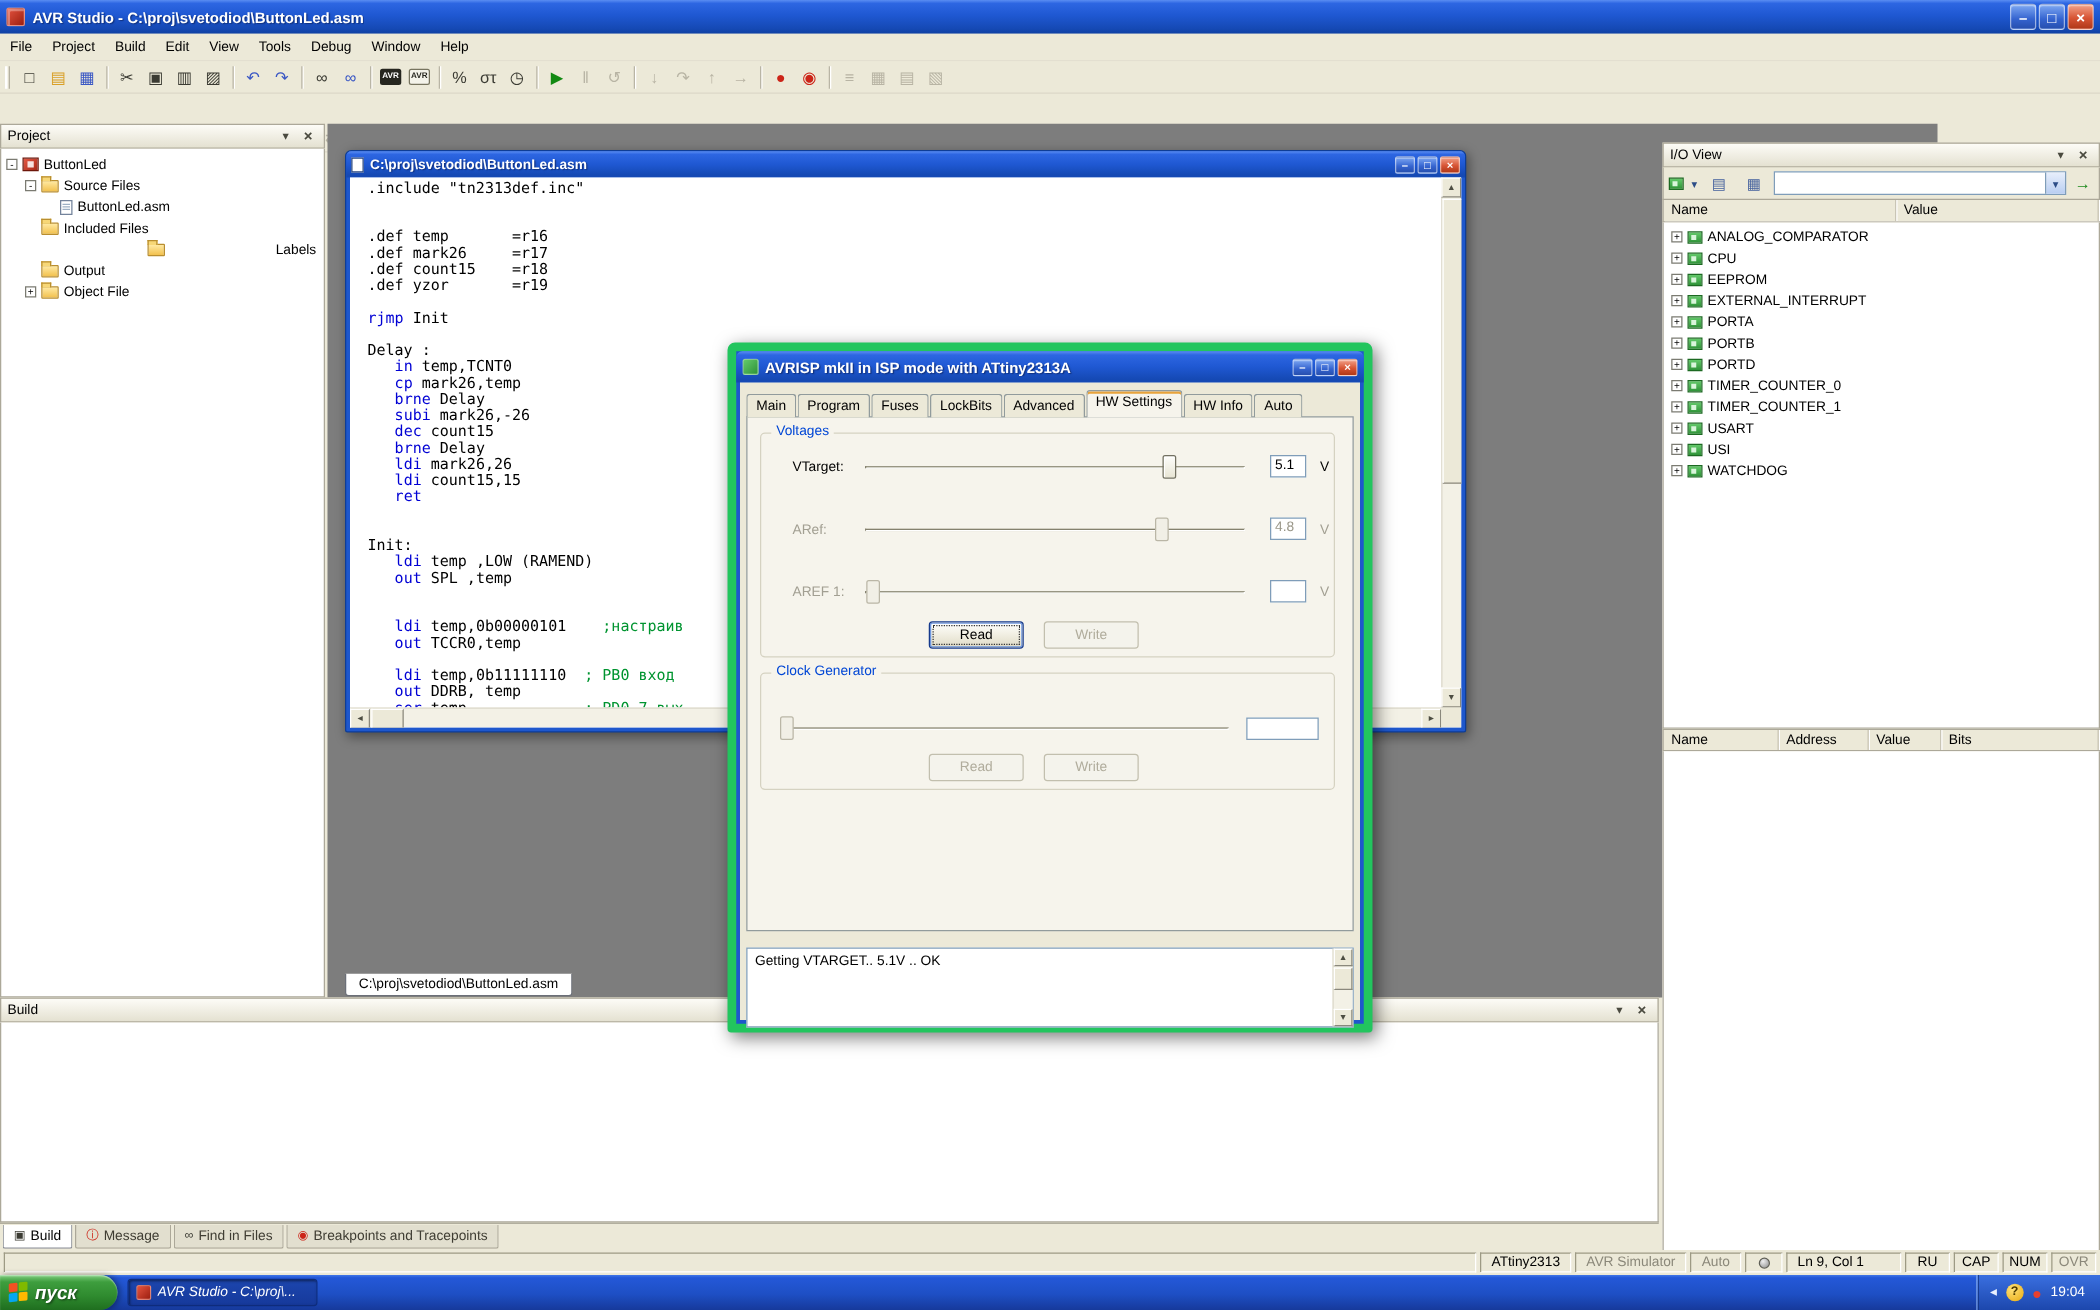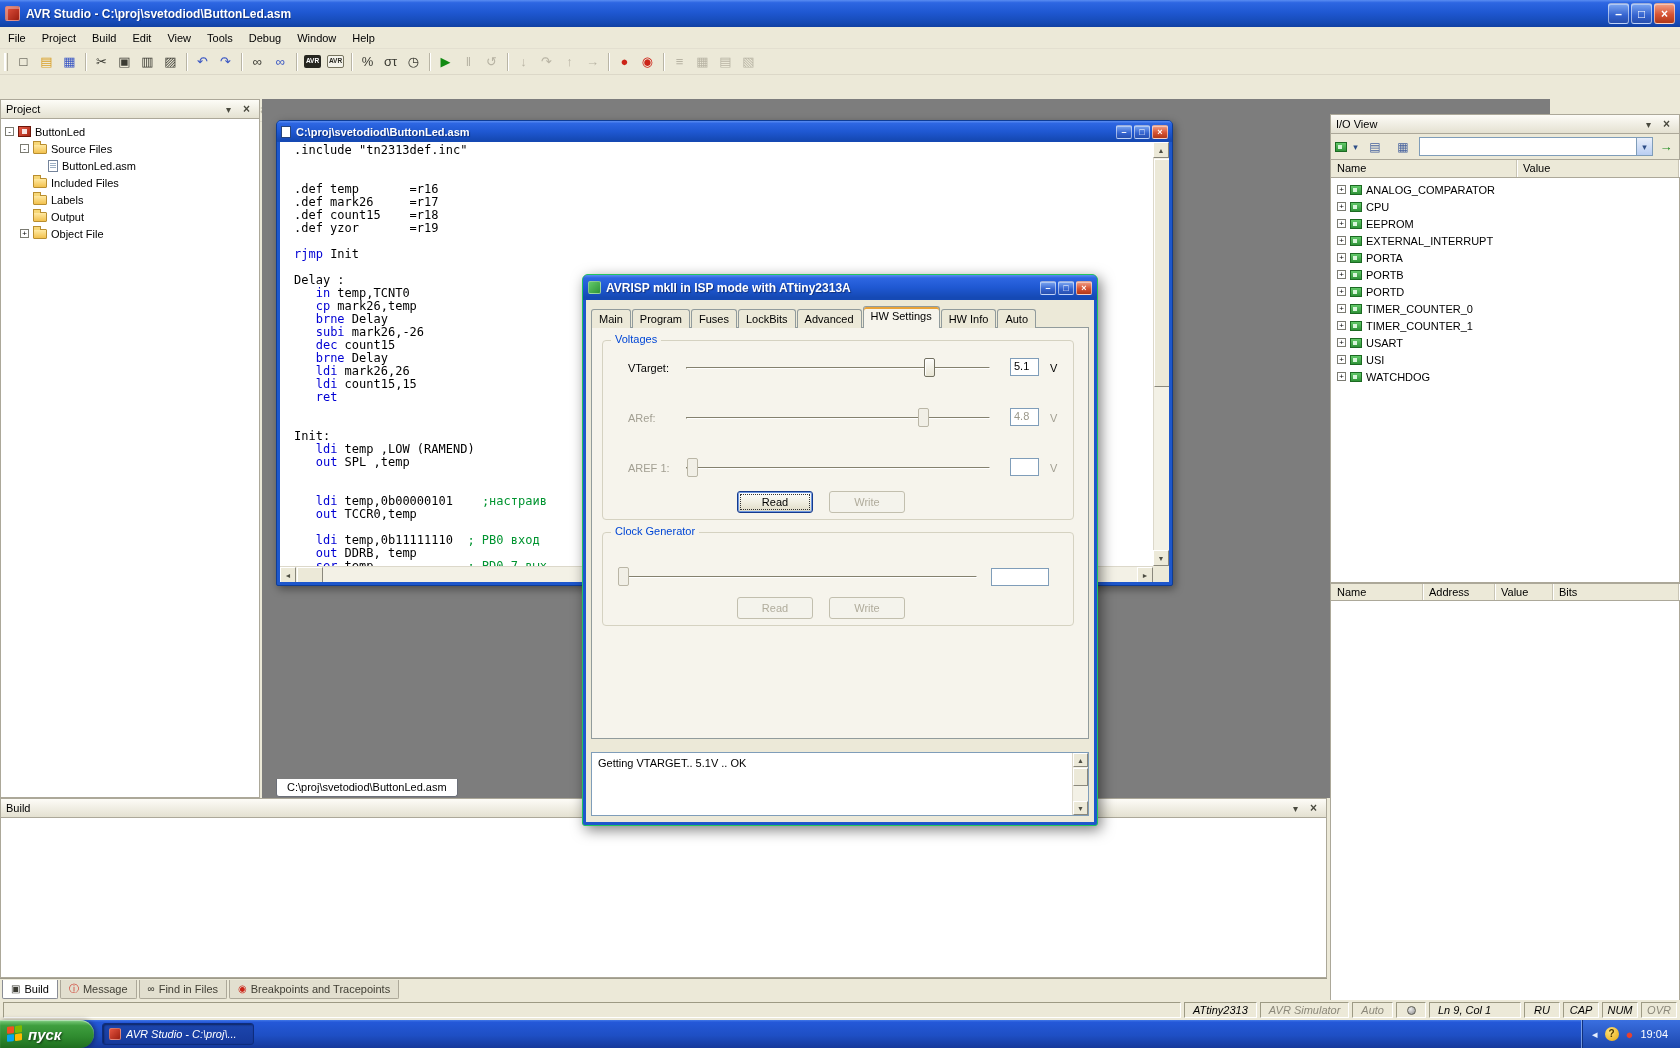--- a/index.html
+++ b/index.html
@@ -127,21 +127,21 @@
   .build-panel{left:0;top:798px;width:1327px;height:180px;background:#ece9d8;}
   .build-body{position:absolute;left:0;right:0;top:20px;bottom:0;background:#fff;border:1px solid #aca899;border-top:none;}
   .bottom-tabs{position:absolute;left:0;top:978px;width:1327px;height:22px;background:#ece9d8;display:flex;align-items:flex-start;
     gap:2px;padding:1px 2px 0;border-top:1px solid #9d9a8a;}
   .btab{display:flex;align-items:center;gap:4px;height:19px;padding:0 8px;background:#e2dfcf;border:1px solid #aca899;
     border-radius:0 0 2px 2px;border-top:none;color:#3f3d33;white-space:nowrap;}
   .btab.active{background:#fff;border-color:#898c95;color:#000;}
   .btab-ic{font-size:10px;line-height:1;}
 
   
-  .statusbar{position:absolute;left:0;top:1000px;right:0;height:20px;background:#ece9d8;display:flex;gap:3px;padding:2px 3px 0;font-style:italic;}
+  .statusbar{position:absolute;left:0;top:1000px;right:0;height:20px;background:#ece9d8;display:flex;gap:3px;padding:2px 3px 0;}
   .sb-pane{height:16px;border:1px solid;border-color:#9d9a84 #fff #fff #9d9a84;padding:1px 8px;white-space:nowrap;background:#ece9d8;}
   .sb-main{flex:1;}
   .sb-muted{color:#8b887a;}
   .sb-pos{width:92px;}
   .sb-flag{width:36px;text-align:center;padding:1px 2px;}
   .sb-ledpane{width:30px;display:flex;align-items:center;justify-content:center;}
   .led-dot{width:9px;height:9px;border-radius:50%;background:radial-gradient(circle at 35% 30%,#eee,#8c8c8c);border:1px solid #5d5d55;}
 
   
   .taskbar{position:absolute;left:0;top:1020px;right:0;height:28px;display:flex;align-items:center;
@@ -161,21 +161,21 @@
   .tray{margin-left:auto;height:28px;display:flex;align-items:center;gap:7px;padding:0 12px 0 10px;
     background:linear-gradient(180deg,#3a6fe0,#1c47ad);border-left:1px solid #9fc0f5aa;box-shadow:inset 1px 0 0 #10307c;}
   .tray-ic{font-size:11px;line-height:1;}
   .tray-white{color:#e8f0ff;}
   .tray-yellow{width:14px;height:14px;border-radius:50%;background:radial-gradient(circle at 35% 30%,#ffe27a,#e8a90e);color:#4d3a00;
     display:flex;align-items:center;justify-content:center;font-weight:bold;font-size:10px;}
   .tray-red{color:#e8402e;font-size:13px;}
   .tray-time{color:#fff;font-size:11px;}
 
   
-  .dialog{position:absolute;left:582px;top:274px;width:516px;height:552px;background:#1e57cc;border:1px solid #22c55e;
+  .dialog{position:absolute;left:582px;top:274px;width:516px;height:552px;background:#1e57cc;border:7px solid #22c55e;
     border-radius:6px 6px 3px 3px;box-shadow:3px 4px 14px rgba(0,0,0,.5);z-index:100;}
   .dlg-title{position:absolute;left:0;right:0;top:0;height:25px;border-radius:5px 5px 0 0;display:flex;align-items:center;gap:5px;padding:0 5px;
     background:linear-gradient(180deg,#5a8df2 0%,#2d66e2 12%,#1f58d2 50%,#1549b4 90%);}
   .dlg-icon{width:13px;height:13px;flex:none;background:linear-gradient(135deg,#63c96a,#2f9338);border:1px solid #ffffff66;border-radius:2px;}
   .dlg-title-text{flex:1;color:#fff;font-size:12px;font-weight:bold;text-shadow:1px 1px 1px #10307c;white-space:nowrap;overflow:hidden;}
   .dlg-face{position:absolute;left:3px;right:3px;top:25px;bottom:3px;background:#ece9d8;}
   .dtabs{position:absolute;left:5px;top:6px;height:22px;display:flex;align-items:flex-end;z-index:2;}
   .dtab{height:19px;padding:3px 7px 0;background:#ece9d8;border:1px solid #919b9c;border-bottom:none;border-radius:3px 3px 0 0;
     margin-right:1px;white-space:nowrap;}
   .dtab.active{height:22px;background:#f6f4ec;box-shadow:inset 0 2px 0 #e8a33b;position:relative;z-index:3;font-weight:normal;}
@@ -396,21 +396,21 @@
         <div class="tree-row" style="padding-left: 34px;">
           <span class="expander none"></span>
           <span class="ticon ti-file"></span>
           <span class="tlabel">ButtonLed.asm</span>
         </div>
         <div class="tree-row" style="padding-left: 19px;">
           <span class="expander none"></span>
           <span class="ticon ti-folder"></span>
           <span class="tlabel">Included Files</span>
         </div>
-        <div class="tree-row" style="padding-left: 19px;">
+        <div class="tree-row" style="padding-left: 19px; justify-content: space-between;">
           <span class="expander none"></span>
           <span class="ticon ti-folder"></span>
           <span class="tlabel">Labels</span>
         </div>
         <div class="tree-row" style="padding-left: 19px;">
           <span class="expander none"></span>
           <span class="ticon ti-folder"></span>
           <span class="tlabel">Output</span>
         </div>
         <div class="tree-row" style="padding-left: 19px;">

